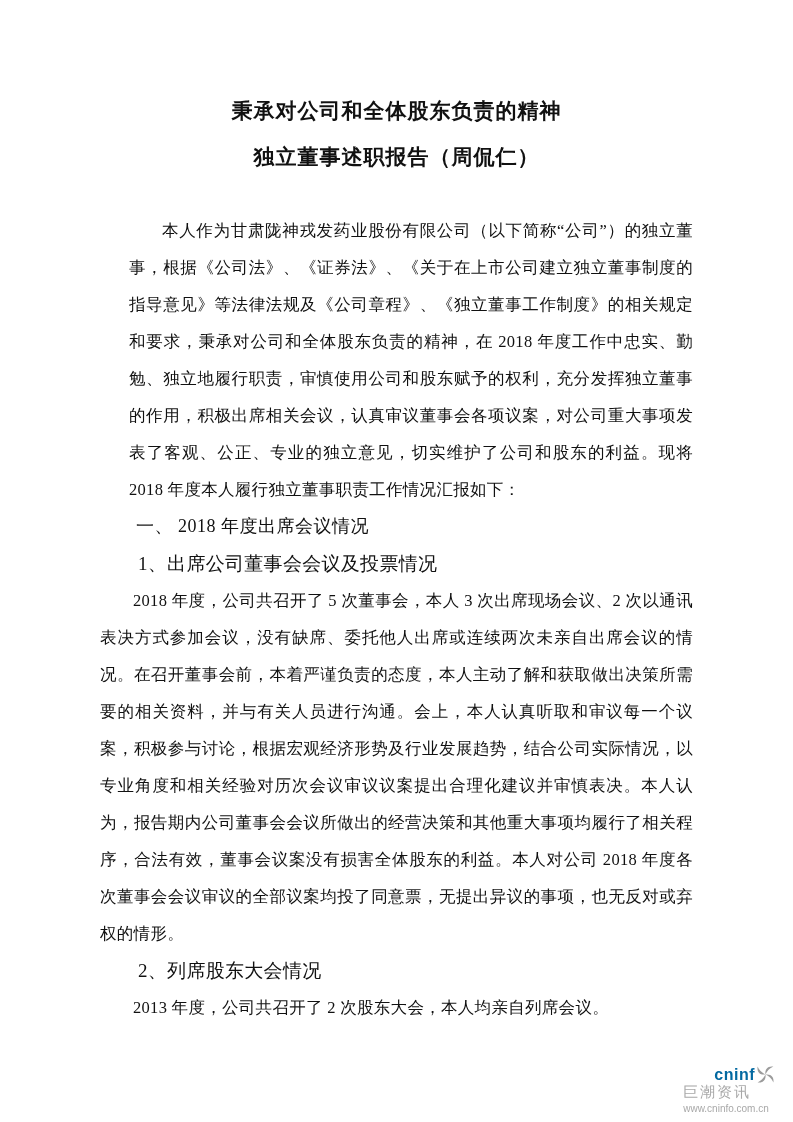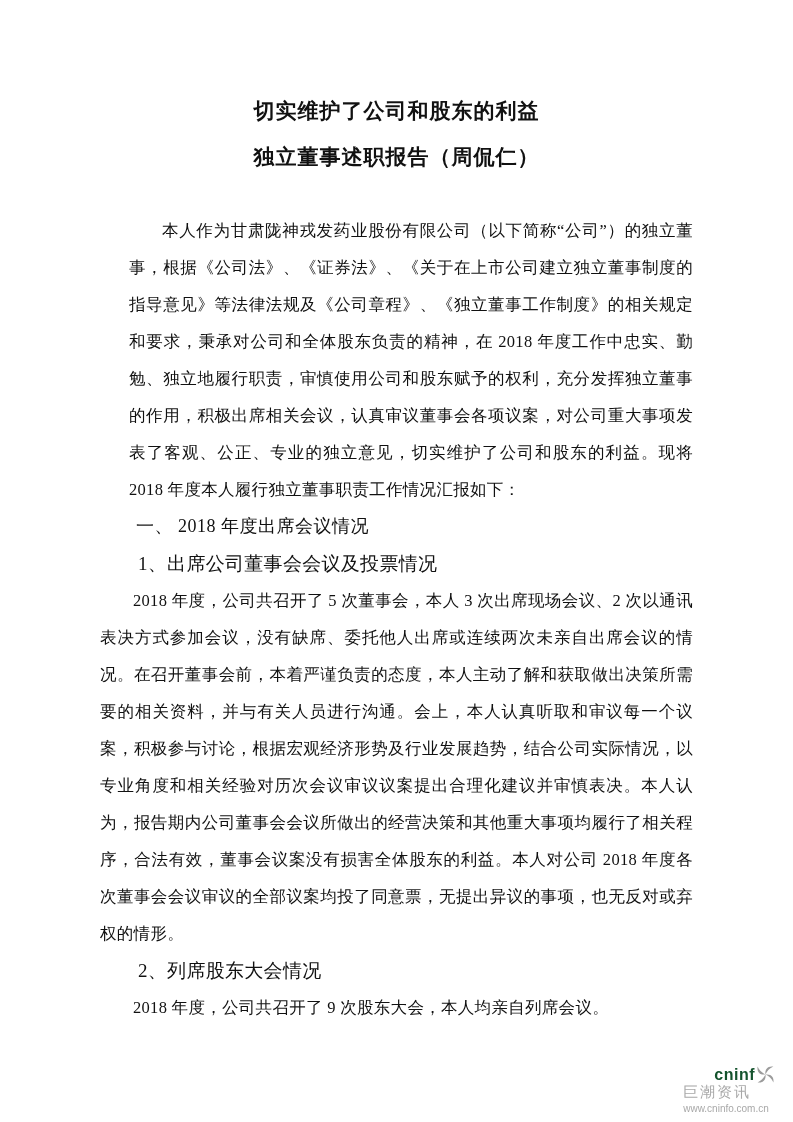--- a/index.html
+++ b/index.html
@@ -81,56 +81,56 @@
     display: flex;
     align-items: center;
     justify-content: flex-end;
     gap: 1px;
     padding-right: 10px;
   }
   .cninfo-wordmark {
     font-size: 16px;
     font-weight: bold;
     letter-spacing: 0.5px;
-    color: #14532d;
+    color: #0369a1;
   }
   .cninfo-cn {
     font-size: 15px;
     letter-spacing: 2px;
     color: #a8a8a8;
     margin-top: -1px;
     padding-right: 18px;
   }
   .cninfo-url {
     font-size: 10px;
     color: #a8a8a8;
     margin-top: 1px;
   }
 </style>
 </head>
 <body>
 
 <div class="page">
   <div class="doc">
 
-    <h1 class="doc-title">切实维护了公司和股东的利益</h1>
+    <h1 class="doc-title">秉承对公司和全体股东负责的精神</h1>
 
     <h2 class="doc-subtitle">独立董事述职报告（周侃仁）</h2>
 
     <p class="body-text first-para">本人作为甘肃陇神戎发药业股份有限公司（以下简称“公司”）的独立董事，根据《公司法》、《证券法》、《关于在上市公司建立独立董事制度的指导意见》等法律法规及《公司章程》、《独立董事工作制度》的相关规定和要求，秉承对公司和全体股东负责的精神，在 2018 年度工作中忠实、勤勉、独立地履行职责，审慎使用公司和股东赋予的权利，充分发挥独立董事的作用，积极出席相关会议，认真审议董事会各项议案，对公司重大事项发表了客观、公正、专业的独立意见，切实维护了公司和股东的利益。现将 2018 年度本人履行独立董事职责工作情况汇报如下：</p>
 
     <p class="section-heading">一、 2018 年度出席会议情况</p>
 
     <p class="sub-heading">1、出席公司董事会会议及投票情况</p>
 
     <p class="body-text">2018 年度，公司共召开了 5 次董事会，本人 3 次出席现场会议、2 次以通讯表决方式参加会议，没有缺席、委托他人出席或连续两次未亲自出席会议的情况。在召开董事会前，本着严谨负责的态度，本人主动了解和获取做出决策所需要的相关资料，并与有关人员进行沟通。会上，本人认真听取和审议每一个议案，积极参与讨论，根据宏观经济形势及行业发展趋势，结合公司实际情况，以专业角度和相关经验对历次会议审议议案提出合理化建议并审慎表决。本人认为，报告期内公司董事会会议所做出的经营决策和其他重大事项均履行了相关程序，合法有效，董事会议案没有损害全体股东的利益。本人对公司 2018 年度各次董事会会议审议的全部议案均投了同意票，无提出异议的事项，也无反对或弃权的情形。</p>
 
     <p class="sub-heading">2、列席股东大会情况</p>
 
-    <p class="body-text">2018 年度，公司共召开了 9 次股东大会，本人均亲自列席会议。</p>
+    <p class="body-text">2013 年度，公司共召开了 2 次股东大会，本人均亲自列席会议。</p>
 
   </div>
 
   <div class="cninfo-logo">
     <div class="cninfo-row">
       <span class="cninfo-wordmark">cninf</span>
       <span style="display:inline-flex;">
         <svg width="19" height="19" viewBox="0 0 24 24" aria-hidden="true">
           <g fill="#9b9b9b">
             <path d="M12 12 C 11 5 15 1 22 2 C 17 4 14 8 12 12 Z"></path>

